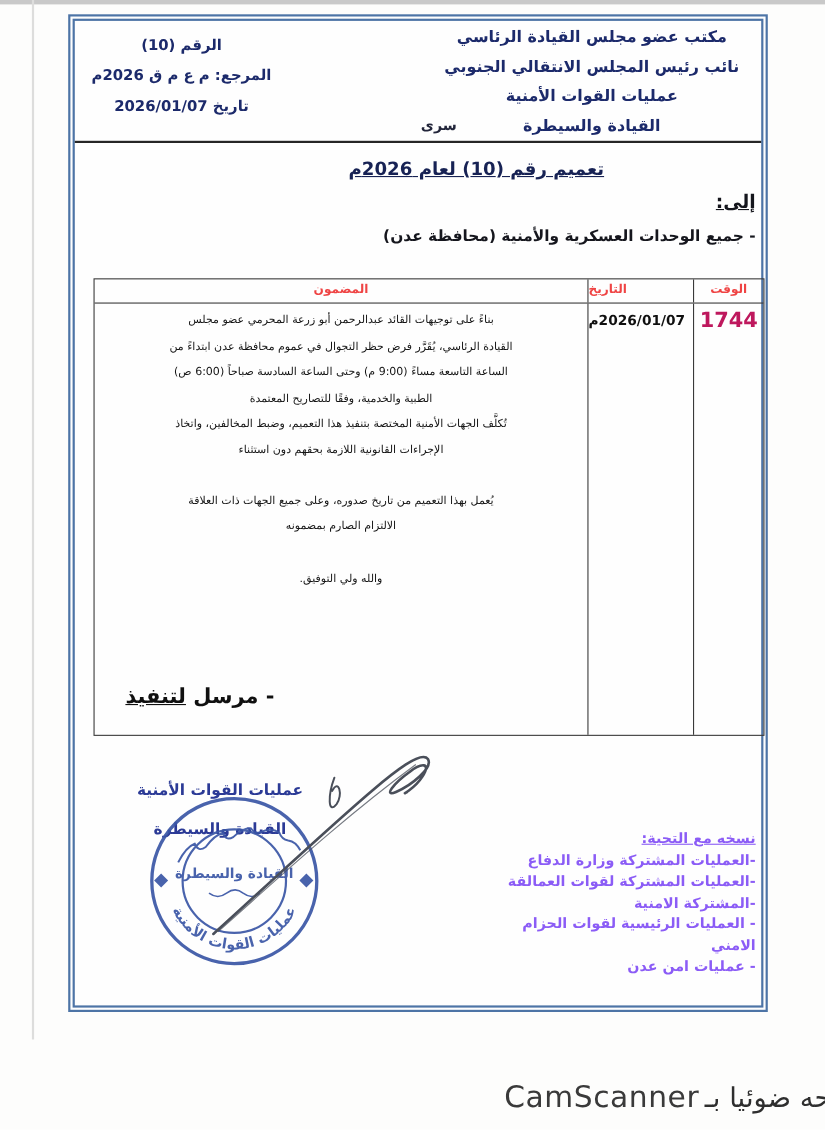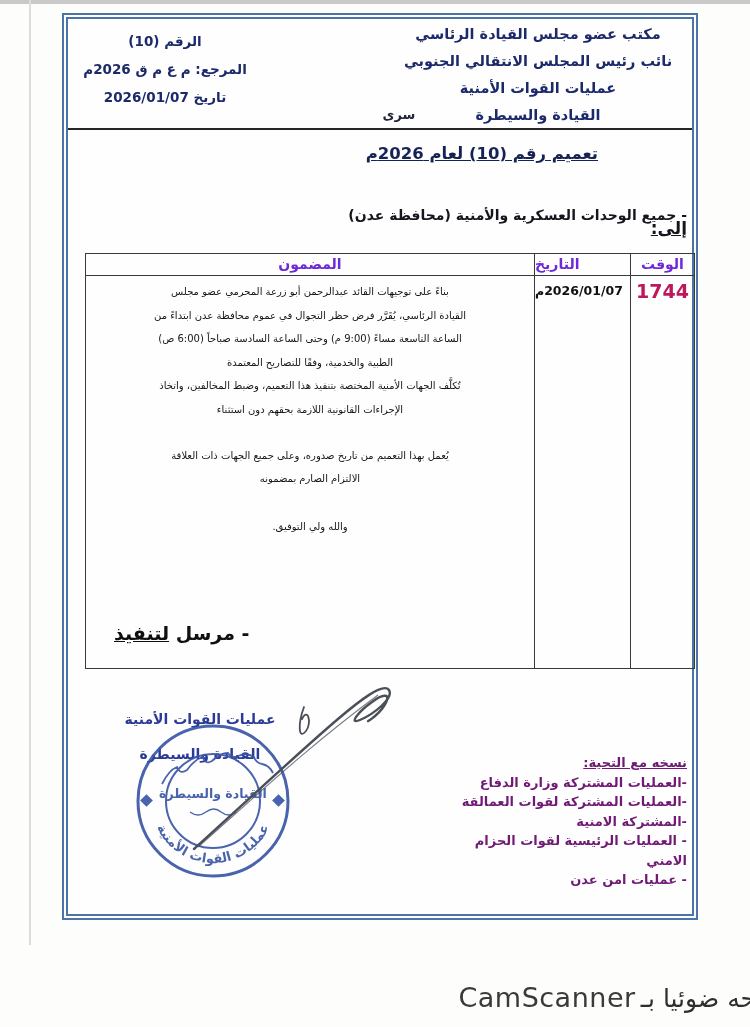--- a/index.html
+++ b/index.html
@@ -47,47 +47,47 @@
     position: absolute; left: 296px; top: 88px; width: 70px;
     direction: rtl; text-align: center;
     color: #22253a; font-weight: bold; font-size: 13px;
   }
   .secrecy-rule {
     position: absolute; left: 0; right: 0; top: 109px;
     border-top: 2px solid #262626;
   }
   .doc-title {
     position: absolute; left: 200px; top: 125px; width: 330px;
+    text-align: center;
     color: #172254; font-weight: bold; font-size: 16.5px;
     text-decoration: underline;
   }
   .to-label {
     position: absolute; right: 5px; top: 155px;
     color: #15161d; font-weight: bold; font-size: 17px;
     text-decoration: underline;
-    margin-top: 44px;
   }
   .recipient {
     position: absolute; right: 5px; top: 188px;
     color: #15161d; font-weight: bold; font-size: 14px;
   }
   
   .ttable {
     position: absolute; left: 17px; top: 234px;
     width: 610px; height: 416px;
     border: 1.5px solid #3a3a3a;
     direction: rtl;
   }
   .t-head { display: flex; direction: rtl; height: 22px; border-bottom: 1.5px solid #3a3a3a; }
   .t-body { display: flex; direction: rtl; height: calc(100% - 22px); position: relative; }
   .c-time  { width: 64px;  flex: none; text-align: center; }
   .c-date  { width: 96px;  flex: none; text-align: left; }
   .c-cont  { flex: 1; text-align: center; }
   .t-head .c-time, .t-head .c-date { border-left: 1.5px solid #3a3a3a; }
-  .t-head div { font-weight: bold; font-size: 14px; color: #6d28d9; padding-top: 2px; }
+  .t-head div { font-weight: bold; font-size: 11px; color: #ef4444; padding-top: 2px; }
   .t-body .c-time, .t-body .c-date { border-left: 1.5px solid #3a3a3a; padding-top: 4px; }
   .time-val { font-weight: bold; font-size: 19px; color: #be185d; }
   .date-val { font-weight: bold; font-size: 12.5px; color: #101010; white-space: nowrap; }
   .memo { padding: 4px 6px 0 6px; color: #141414; font-size: 10px; line-height: 23.6px; }
   .memo .block { text-align: center; }
   .memo .gap { height: 22px; }
   .closing { text-align: center; margin-top: 2px; }
   .dispatch {
     position: absolute; top: 346px; left: 28px;
     direction: rtl;
@@ -100,21 +100,21 @@
     position: absolute; left: 52px; top: 683px; width: 160px;
     text-align: center;
     color: #2b3a96; font-weight: bold; font-size: 14px; line-height: 35px;
   }
   .stamp-svg { position: absolute; left: 60px; top: 697px; opacity: .92; }
   .signature-svg { position: absolute; left: 118px; top: 660px; }
   
   .cc {
     position: absolute; right: 5px; top: 734px; width: 240px;
     text-align: right; direction: rtl;
-    color: #701a75; font-weight: bold; font-size: 13px; line-height: 19.5px;
+    color: #8b5cf6; font-weight: bold; font-size: 13px; line-height: 19.5px;
   }
   .cc .cc-head { text-decoration: underline; }
   
   .footer {
     position: absolute; right: -6px; top: 982px;
     direction: rtl; white-space: nowrap;
     color: #2e2e2e;
   }
   .footer .ar { font-size: 25px; }
   .footer .brand { font-size: 27px; letter-spacing: .5px; color: #3a3a3a; }

